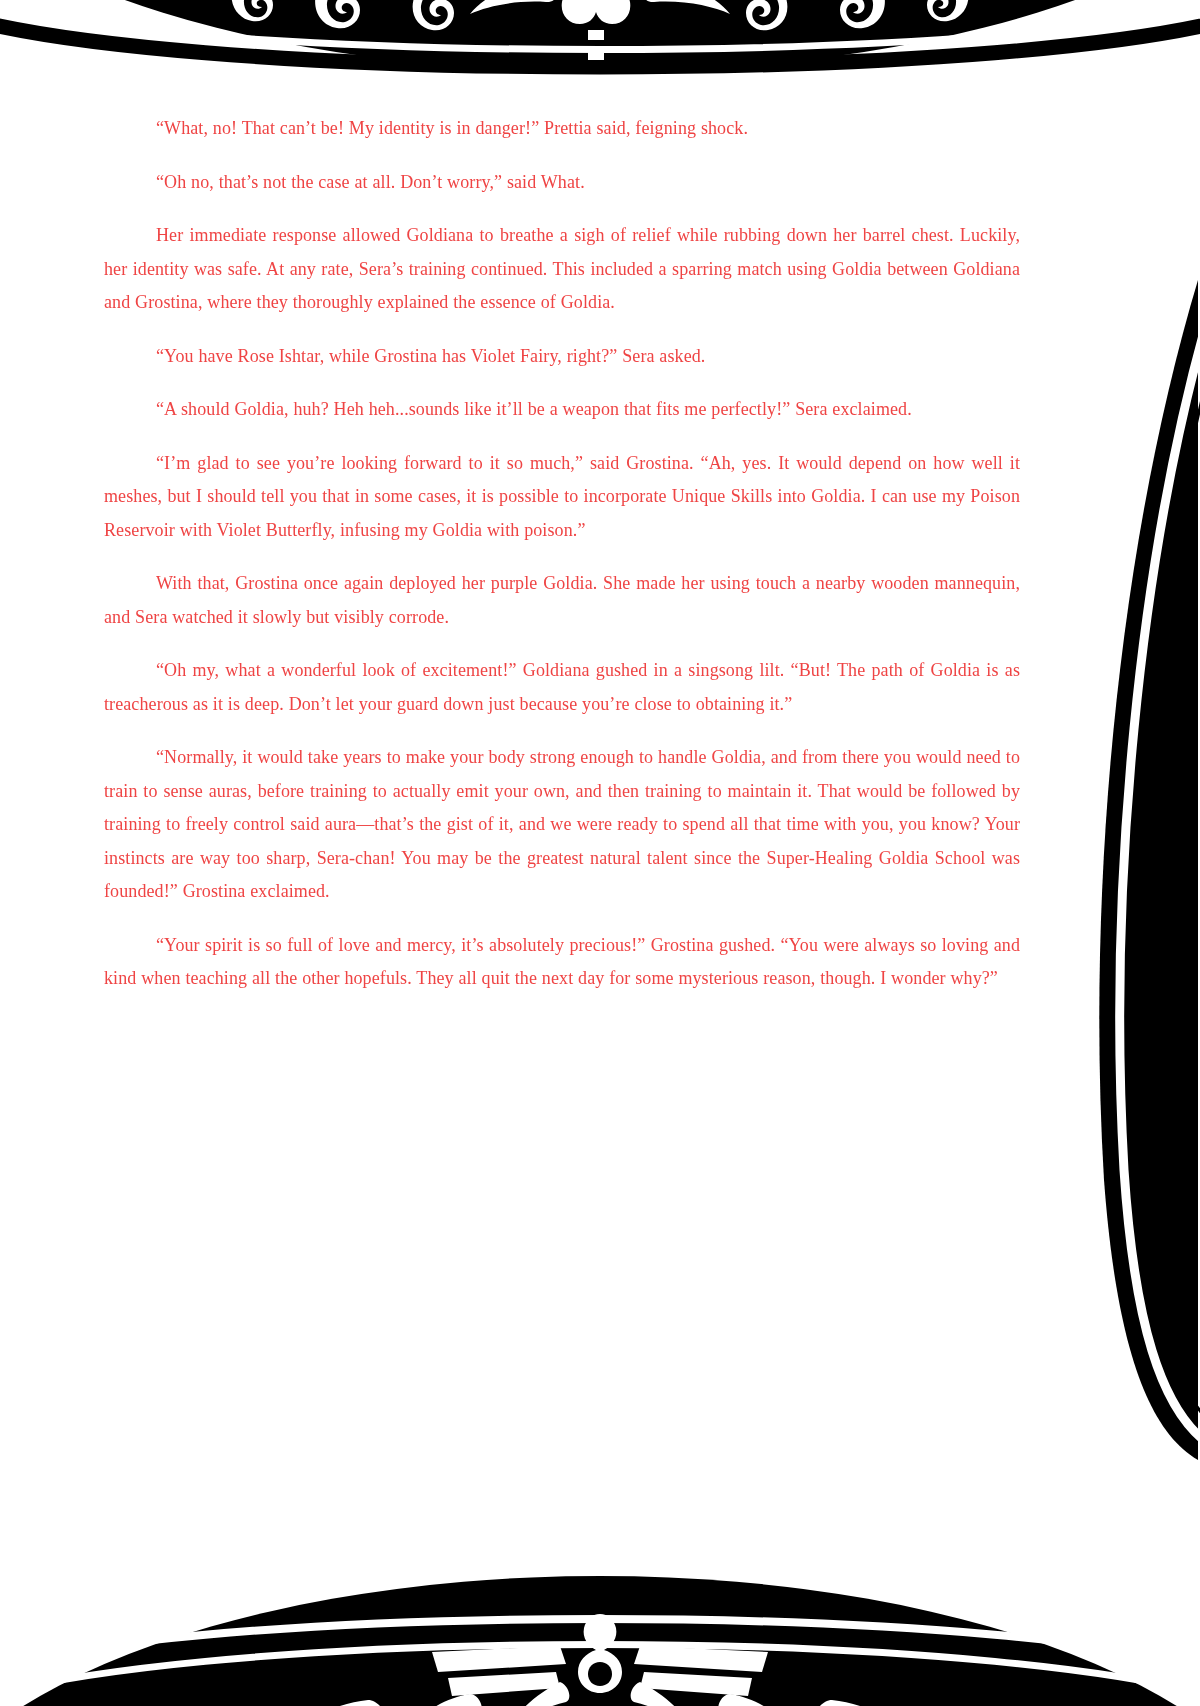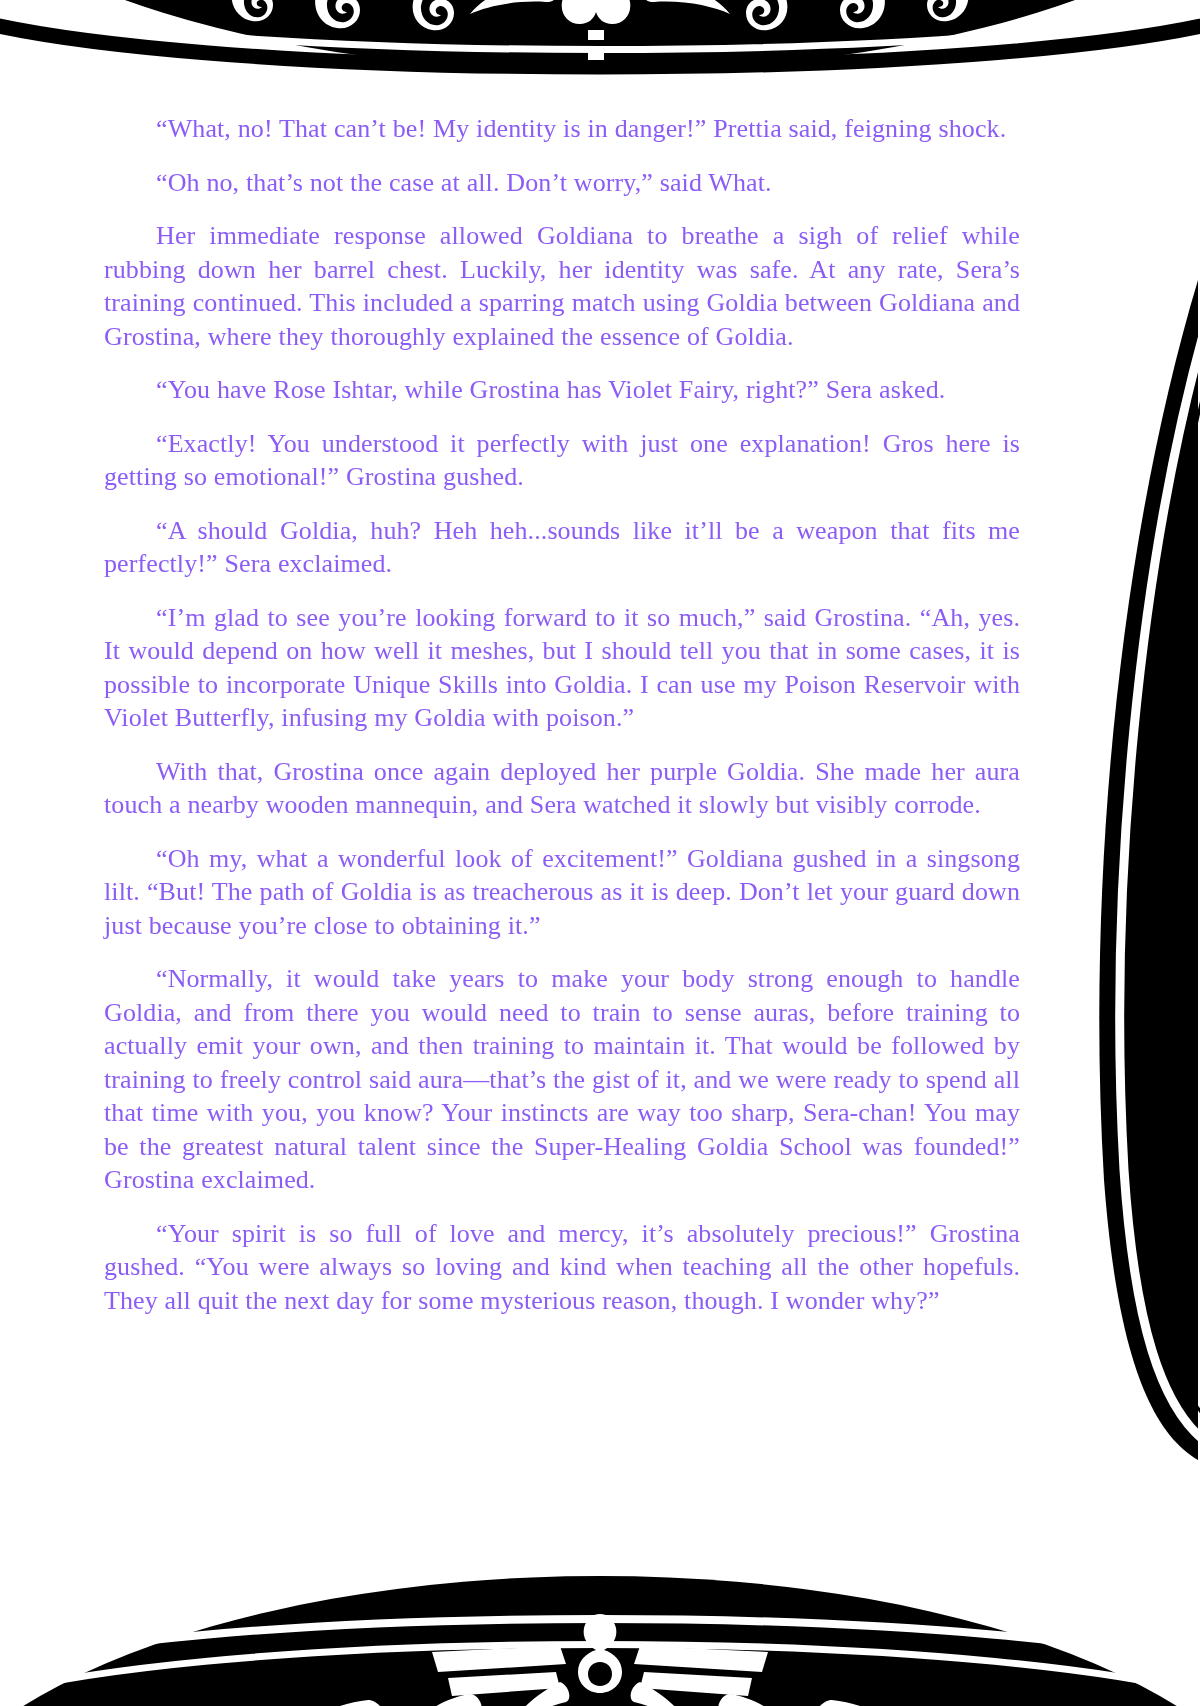--- a/index.html
+++ b/index.html
@@ -49,23 +49,23 @@
     position: absolute;
     left: 104px;
     top: 112px;
     width: 916px;
   }
 
   .para {
     margin: 0 0 20px 0;
     text-indent: 52px;
     text-align: justify;
-    font-size: 26px;
+    font-size: 18px;
     line-height: 33.5px;
-    color: #8b5cf6;
+    color: #ef4444;
     letter-spacing: 0.1px;
     word-spacing: 0.2px;
     -webkit-font-feature-settings: "liga" 1;
     font-feature-settings: "liga" 1;
   }
 
   .para:last-child {
     margin-bottom: 0;
   }
 </style>
@@ -205,22 +205,21 @@
         </g>
       </g>
     </svg>
   </div>
 
   <div class="text-column">
     <p class="para">“What, no! That can’t be! My identity is in danger!” Prettia said, feigning shock.</p>
     <p class="para">“Oh no, that’s not the case at all. Don’t worry,” said What.</p>
     <p class="para">Her immediate response allowed Goldiana to breathe a sigh of relief while rubbing down her barrel chest. Luckily, her identity was safe. At any rate, Sera’s training continued. This included a sparring match using Goldia between Goldiana and Grostina, where they thoroughly explained the essence of Goldia.</p>
     <p class="para">“You have Rose Ishtar, while Grostina has Violet Fairy, right?” Sera asked.</p>
-    <p class="para">“Exactly! You understood it perfectly with just one explanation! Gros here is getting so emotional!” Grostina gushed.</p>
     <p class="para">“A should Goldia, huh? Heh heh...sounds like it’ll be a weapon that fits me perfectly!” Sera exclaimed.</p>
     <p class="para">“I’m glad to see you’re looking forward to it so much,” said Grostina. “Ah, yes. It would depend on how well it meshes, but I should tell you that in some cases, it is possible to incorporate Unique Skills into Goldia. I can use my Poison Reservoir with Violet Butterfly, infusing my Goldia with poison.”</p>
-    <p class="para">With that, Grostina once again deployed her purple Goldia. She made her aura touch a nearby wooden mannequin, and Sera watched it slowly but visibly corrode.</p>
+    <p class="para">With that, Grostina once again deployed her purple Goldia. She made her using touch a nearby wooden mannequin, and Sera watched it slowly but visibly corrode.</p>
     <p class="para">“Oh my, what a wonderful look of excitement!” Goldiana gushed in a singsong lilt. “But! The path of Goldia is as treacherous as it is deep. Don’t let your guard down just because you’re close to obtaining it.”</p>
     <p class="para">“Normally, it would take years to make your body strong enough to handle Goldia, and from there you would need to train to sense auras, before training to actually emit your own, and then training to maintain it. That would be followed by training to freely control said aura—that’s the gist of it, and we were ready to spend all that time with you, you know? Your instincts are way too sharp, Sera-chan! You may be the greatest natural talent since the Super-Healing Goldia School was founded!” Grostina exclaimed.</p>
     <p class="para">“Your spirit is so full of love and mercy, it’s absolutely precious!” Grostina gushed. “You were always so loving and kind when teaching all the other hopefuls. They all quit the next day for some mysterious reason, though. I wonder why?”</p>
   </div>
 
 </div>
 
 </body></html>

